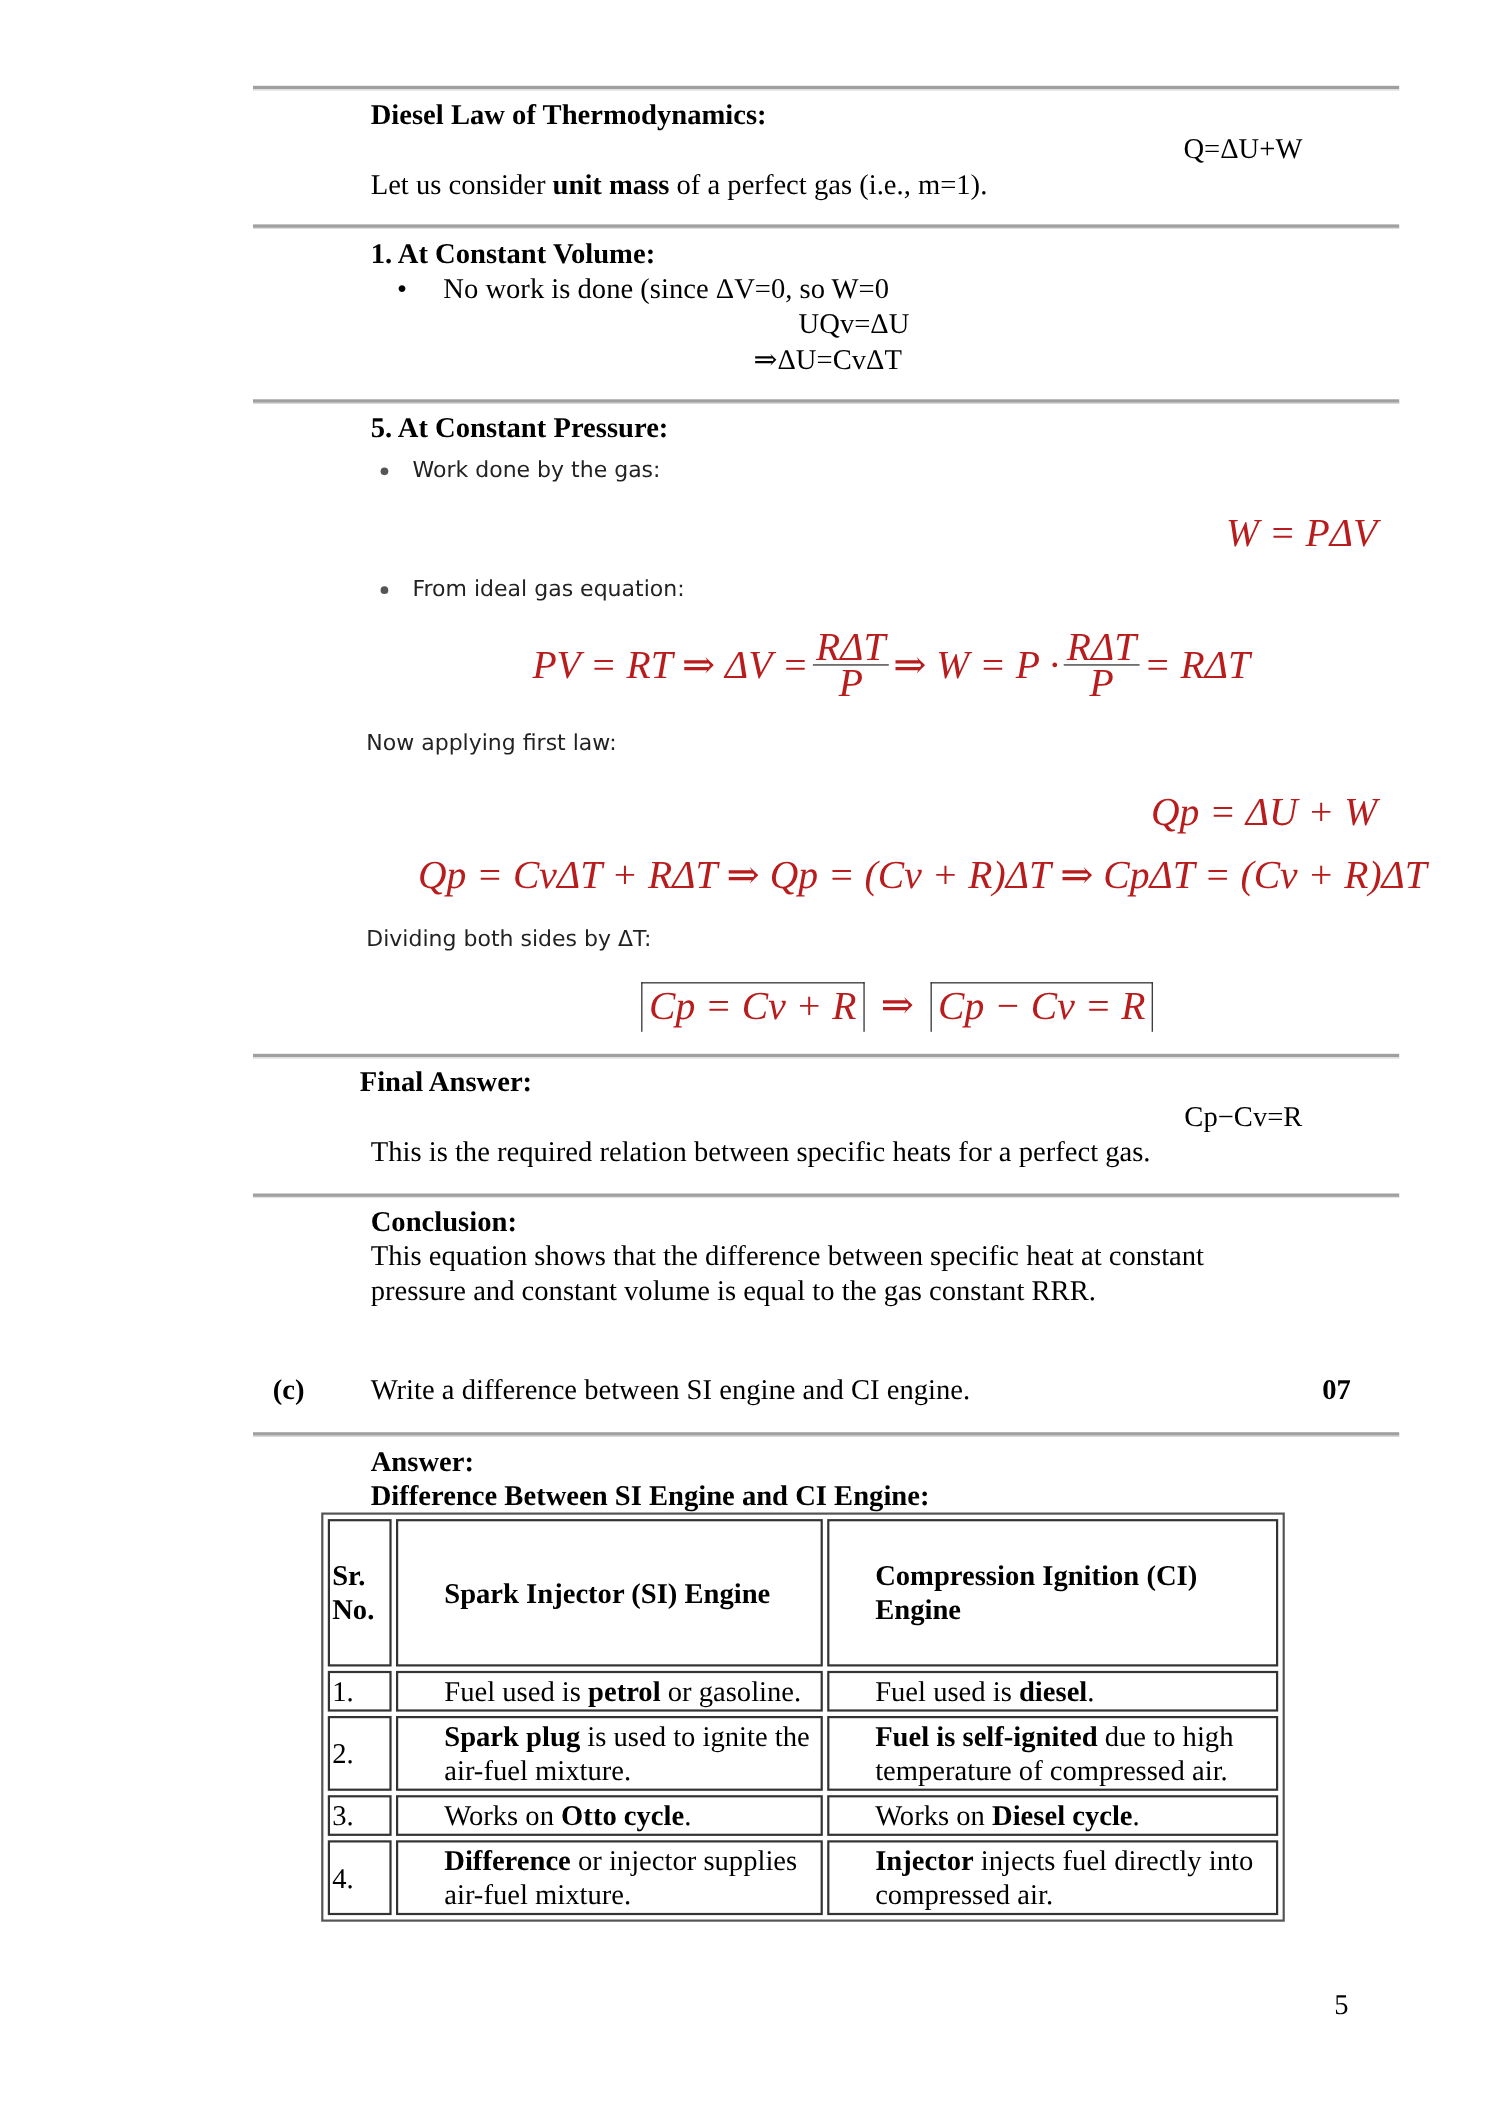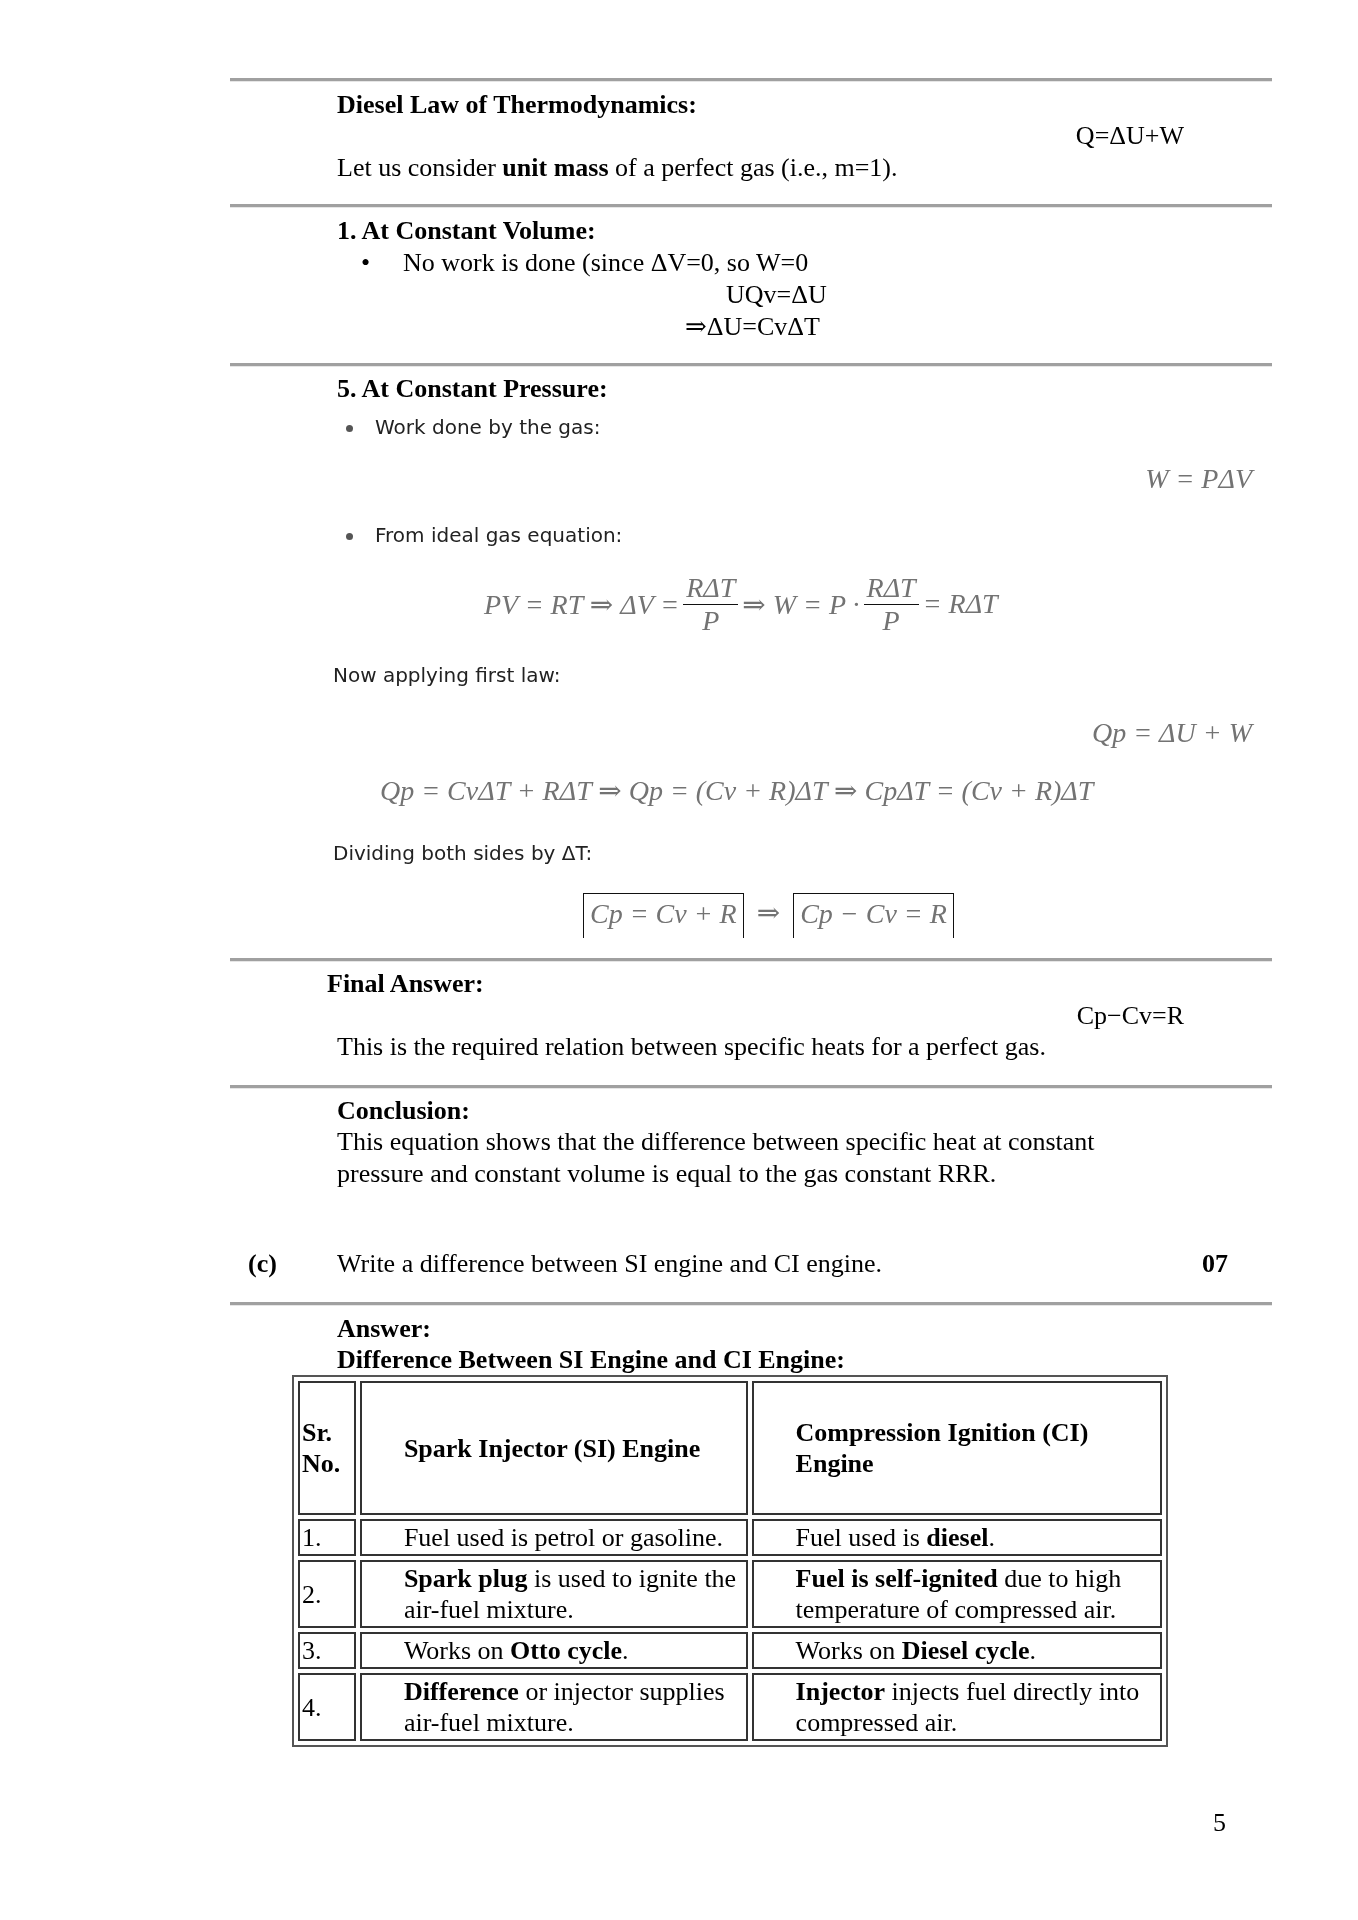--- a/index.html
+++ b/index.html
@@ -5,21 +5,21 @@
   html, body { margin:0; padding:0; background:#ffffff; }
   body { width:1358px; height:1920px; position:relative; overflow:hidden;
          font-family:"Liberation Serif", "DejaVu Serif", serif; color:#000; }
   .abs { position:absolute; white-space:nowrap; }
   .rule { position:absolute; left:230px; width:1042px; height:3px; background:#a0a0a0;
           border-bottom:1px solid #e6e6e6; }
   .t { font-size:26px; line-height:30px; }
   .b { font-weight:bold; }
   .c { text-align:right; }
   .sans { font-family:"DejaVu Sans", "Liberation Sans", sans-serif; font-size:20px; color:#222; }
-  .math { font-family:"Liberation Serif", "DejaVu Serif", serif; font-style:italic; font-size:28px; color:#737373; }
+  .math { font-family:"Liberation Serif", "DejaVu Serif", serif; font-style:italic; font-size:36px; color:#b91c1c; }
   .bullet-dot { display:inline-block; width:7px; height:7px; border-radius:50%; background:#555; }
   .frac { display:inline-block; vertical-align:middle; text-align:center; margin:0 4px; }
   .frac .num { display:block; border-bottom:1.5px solid #111; padding:0 3px; line-height:32px; }
   .frac .den { display:block; line-height:32px; }
   .boxed { border:1.5px solid #111; border-bottom:none; padding:0 6px; display:inline-block; line-height:40px; height:44px; }
   table.cmp { position:absolute; left:292px; top:1375px; width:876px; border:2px solid #555;
               border-collapse:separate; border-spacing:4px; font-size:26px; line-height:31px; }
   table.cmp td, table.cmp th { border:2px solid #333; vertical-align:middle; text-align:left; padding:1px 2px; }
   table.cmp th { font-weight:bold; height:128px; }
   table.cmp td.txt, table.cmp th.txt { padding-left:42px; }
@@ -102,21 +102,21 @@
   <thead>
     <tr>
       <th style="white-space:normal;">Sr. No.</th>
       <th class="txt">Spark Injector (SI) Engine</th>
       <th class="txt" style="padding-right:60px;">Compression Ignition (CI) Engine</th>
     </tr>
   </thead>
   <tbody id="table-body">
       <tr>
         <td>1.</td>
-        <td class="txt"><span>Fuel used is </span><span style="font-weight: normal;">petrol</span><span> or gasoline.</span></td>
+        <td class="txt"><span>Fuel used is </span><span style="font-weight: bold;">petrol</span><span> or gasoline.</span></td>
         <td class="txt"><span>Fuel used is </span><span style="font-weight: bold;">diesel</span><span>.</span></td>
       </tr>
       <tr>
         <td>2.</td>
         <td class="txt"><span style="font-weight: bold;">Spark plug</span><span> is used to ignite the air-fuel mixture.</span></td>
         <td class="txt"><span style="font-weight: bold;">Fuel is self-ignited</span><span> due to high temperature of compressed air.</span></td>
       </tr>
       <tr>
         <td>3.</td>
         <td class="txt"><span>Works on </span><span style="font-weight: bold;">Otto cycle</span><span>.</span></td>

